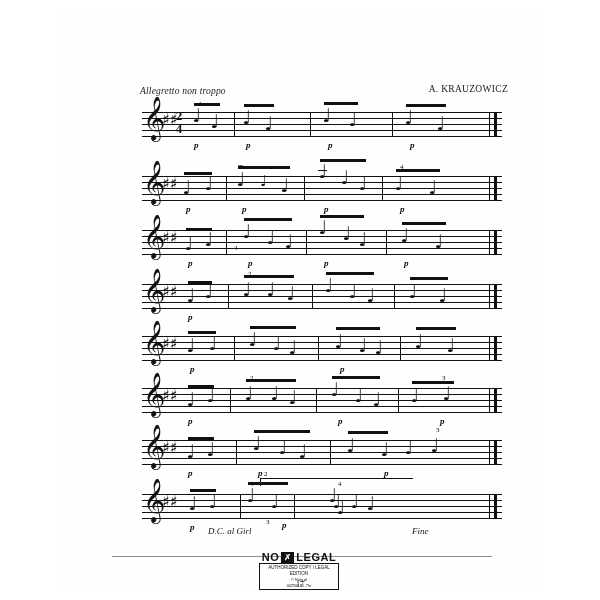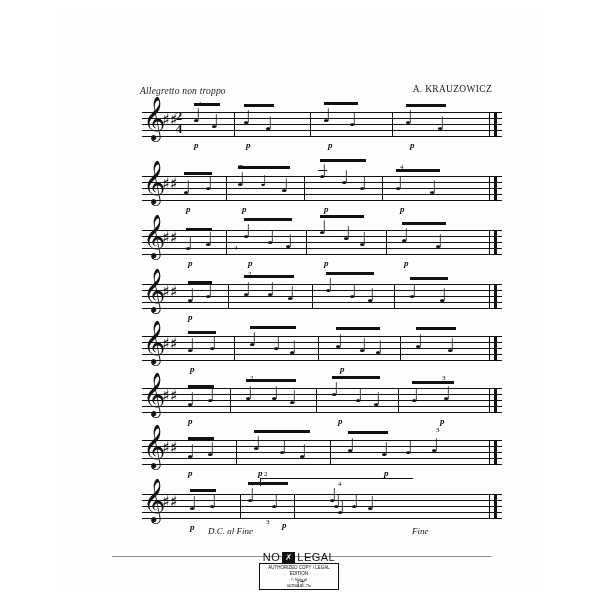--- a/index.html
+++ b/index.html
@@ -40,21 +40,21 @@
     position: absolute;
     left: 80px;
     top: 78px;
     font-size: 9.5px;
     font-style: italic;
     color: #1a1a1a;
     letter-spacing: 0.2px;
   }
   .composer {
     position: absolute;
-    right: 48px;
+    right: 32px;
     top: 76px;
     font-size: 9.5px;
     color: #1a1a1a;
     letter-spacing: 0.3px;
   }
   
   .system {
     position: absolute;
     left: 82px;
     width: 360px;
@@ -207,21 +207,21 @@
     top: 543px;
     width: 86px;
     text-align: center;
     font-family: "Liberation Sans", sans-serif;
   }
   .stamp-top {
     display: flex;
     align-items: center;
     justify-content: center;
     gap: 2px;
-    font-weight: normal;
+    font-weight: bold;
     font-size: 11px;
     color: #111;
     letter-spacing: 0.5px;
   }
   .stamp-top .glyph {
     display: inline-block;
     width: 13px;
     height: 11px;
     background: #111;
     color: #fff;
@@ -594,21 +594,21 @@
       <div class="note" style="left:186px; top:-8px;">♩</div>
       <div class="note" style="left:190px; top:-2px;">♩</div>
       <div class="note" style="left:194px; top:4px;">♩</div>
       <div class="note" style="left:208px; top:-2px;">♩</div>
       <div class="note" style="left:224px; top:0px;">♩</div>
 
       <div class="endbar" style="left:352px;"></div>
       <div class="barline" style="left:347px;"></div>
     </div>
 
-    <div class="text-mark" style="left:148px; top:518px;">D.C. al Fine</div>
+    <div class="text-mark" style="left:148px; top:518px;">D.C. al Girl</div>
     <div class="text-mark" style="left:352px; top:518px;">Fine</div>
 
 
     <div class="footer-rule"></div>
     <div class="stamp">
       <div class="stamp-top">
         <span>NO</span>
         <span class="glyph">✗</span>
         <span>LEGAL</span>
       </div>

